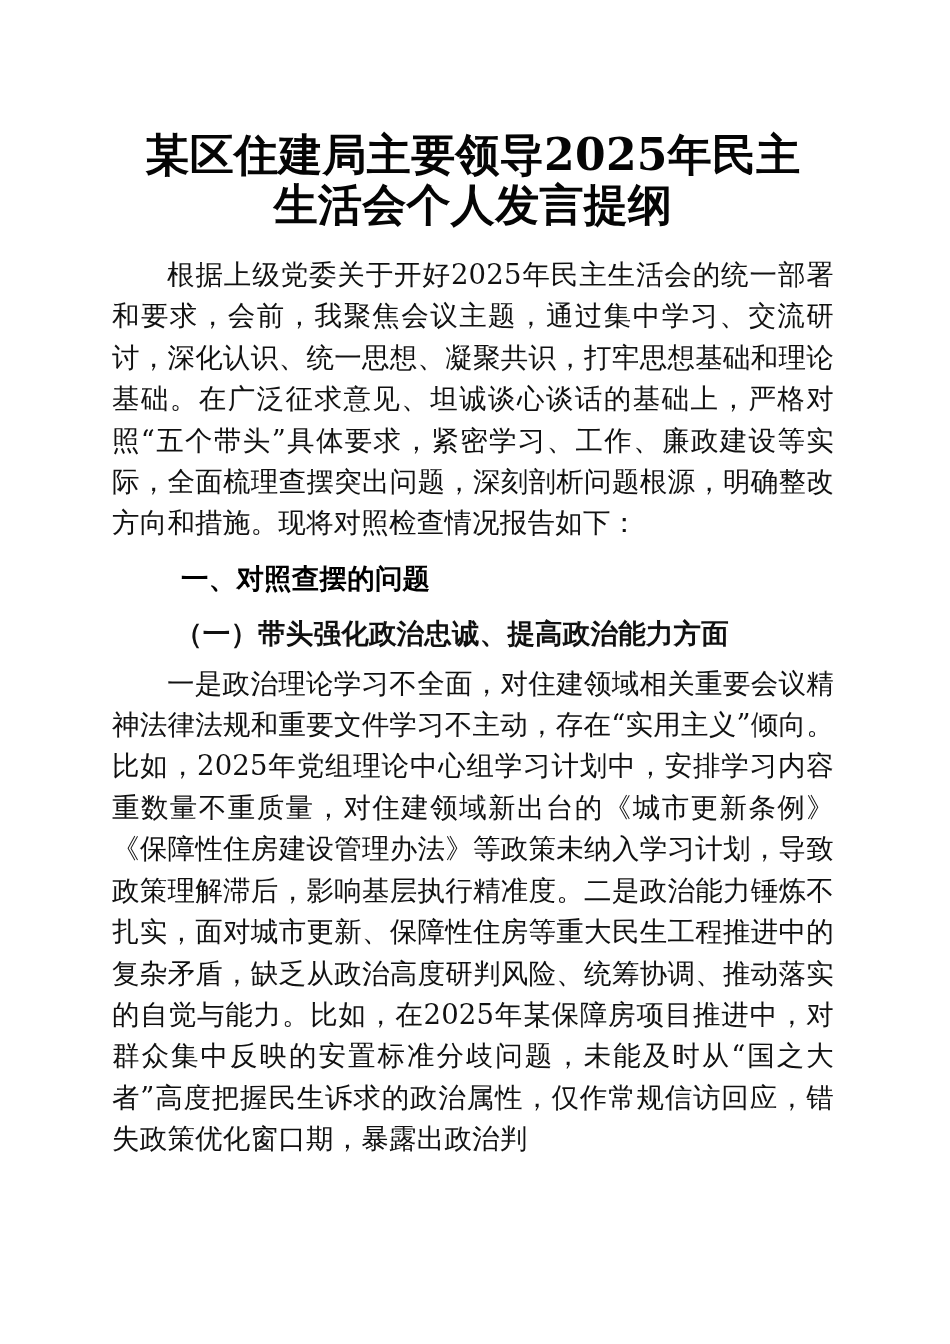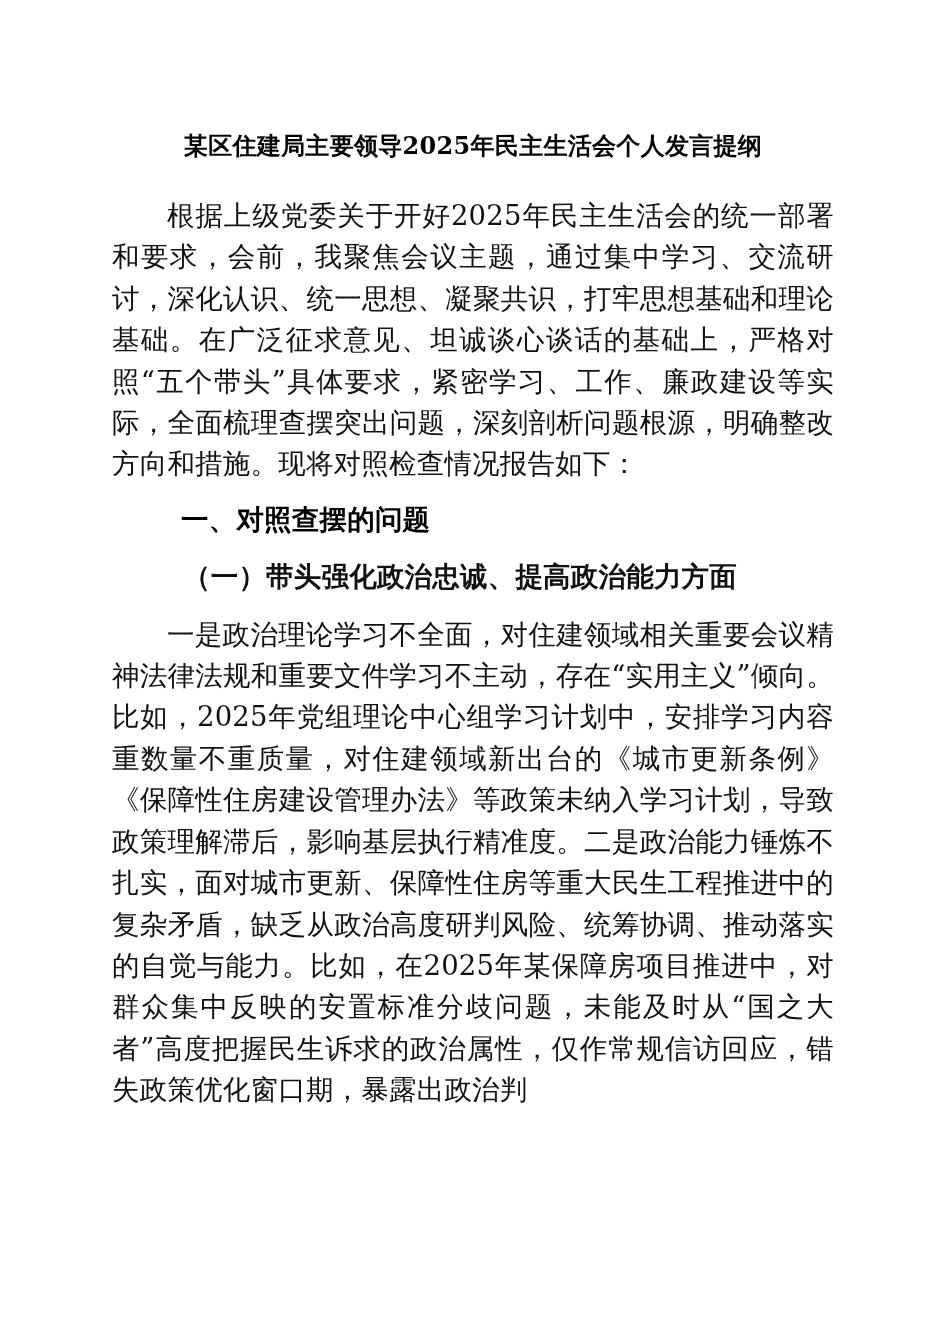--- a/index.html
+++ b/index.html
@@ -30,25 +30,25 @@
 
   .content {
     position: absolute;
     left: 112px;
     top: 0;
     width: 722px;
   }
 
   
   .doc-title {
-    margin: 3px;
+    margin: 12px;
     padding-top: 118px;
     font-family: "DejaVu Serif", "Liberation Serif", serif;
     font-weight: bold;
-    font-size: 24px;
+    font-size: 44px;
     line-height: 50px;
     text-align: center;
     letter-spacing: 0.3px;
     color: #050505;
     text-rendering: optimizeLegibility;
   }
 
   
   .para {
     margin: 0;
@@ -75,21 +75,21 @@
     font-size: 27.5px;
     line-height: 41.4px;
     text-indent: 2em;
     text-align: left;
     color: #000000;
     letter-spacing: 0.2px;
   }
 
   
   .heading-2 {
-    margin: 16px;
+    margin: 8px;
     font-family: "DejaVu Serif", "Liberation Serif", serif;
     font-size: 27.5px;
     line-height: 41.4px;
     text-indent: 2em;
     text-align: left;
     color: #111111;
     letter-spacing: 0.2px;
   }
 
   

